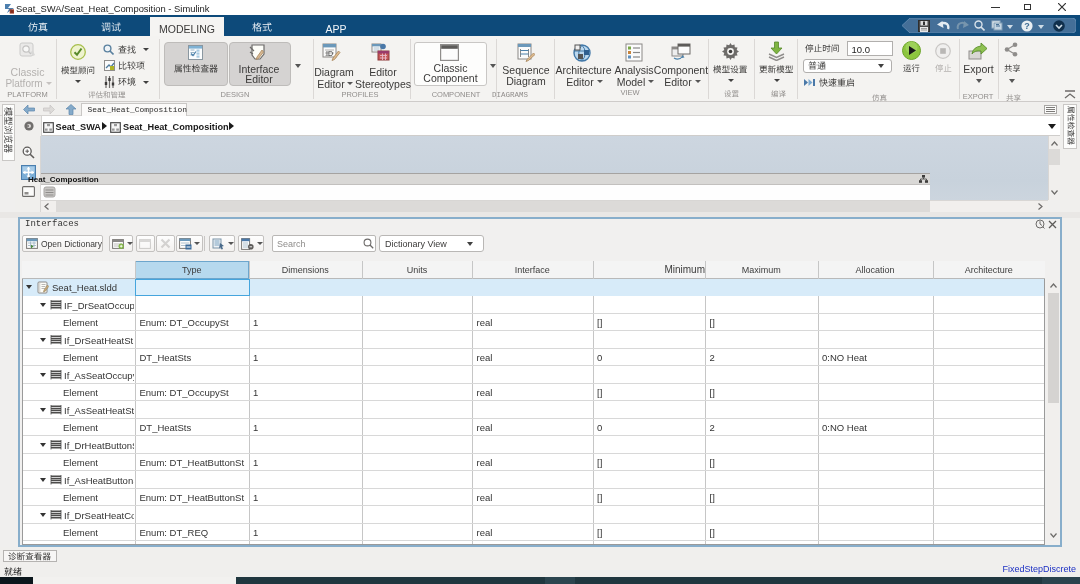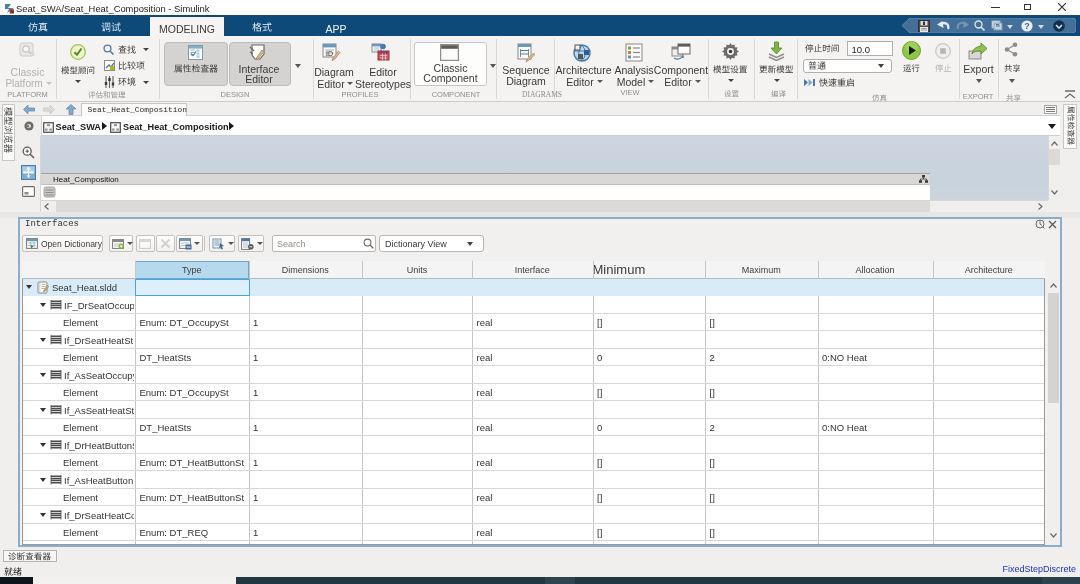--- a/index.html
+++ b/index.html
@@ -218,21 +218,21 @@
 <div style="position:absolute;top:90.5px;font-family:'Liberation Sans',sans-serif;font-size:7.5px;color:#908d8b;line-height:8.85px;white-space:pre;left:416px;width:80px;text-align:center;">COMPONENT</div>
 <svg style="position:absolute;left:517px;top:43px" width="18" height="19" viewBox="0 0 18 19">
     <rect x="1" y="1" width="13" height="15" fill="#fbfbfb" stroke="#8a8886"></rect>
     <rect x="1" y="1" width="13" height="3" fill="#6b98ba"></rect>
     <path d="M3.5 6 v8 M11.5 6 v8" stroke="#888" stroke-width="1"></path>
     <path d="M3.5 7.5 h8 M3.5 11 h8" stroke="#4a80aa" stroke-width="1"></path>
     <path d="M16.5 10 L10 16.5 L9 18.5 L11.5 17.5 L18 11.5 Z" fill="#e0bb8e" stroke="#a8885f" stroke-width="0.8"></path>
   </svg>
 <div style="position:absolute;top:63.5px;font-family:'Liberation Sans',sans-serif;font-size:10.5px;color:#3b3a39;line-height:12.39px;white-space:pre;left:496px;width:60px;text-align:center;">Sequence</div>
 <div style="position:absolute;top:75px;font-family:'Liberation Sans',sans-serif;font-size:10.5px;color:#3b3a39;line-height:12.39px;white-space:pre;left:496px;width:60px;text-align:center;">Diagram</div>
-<div style="position:absolute;top:90.5px;font-family:Liberation Serif, serif;font-size:7.5px;color:#908d8b;line-height:8.85px;white-space:pre;left:492px;width:70px;text-align:right;">DIAGRAMS</div>
+<div style="position:absolute;top:90.5px;font-family:Liberation Mono, monospace;font-size:7.5px;color:#908d8b;line-height:8.85px;white-space:pre;left:492px;width:70px;text-align:left;">DIAGRAMS</div>
 <svg style="position:absolute;left:572px;top:41.5px" width="21" height="21" viewBox="0 0 21 21">
     <circle cx="10" cy="11" r="8" fill="#bcd8ee" stroke="#4178a8" stroke-width="1.4"></circle>
     <path d="M2.5 9 h15 M10 3.2 a11 11 0 0 1 0 15.6 M10 3.2 a11 11 0 0 0 0 15.6" stroke="#4178a8" stroke-width="1" fill="none"></path>
     <rect x="3" y="3" width="5" height="5" fill="#f0f0f0" stroke="#555"></rect>
     <rect x="12" y="8" width="5" height="5" fill="#2f5f8f"></rect>
     <rect x="6" y="12" width="5" height="5" fill="#555"></rect>
   </svg>
 <div style="position:absolute;top:64px;font-family:'Liberation Sans',sans-serif;font-size:10.5px;color:#3b3a39;line-height:12.39px;white-space:pre;left:548.5px;width:70px;text-align:center;">Architecture</div>
 <div style="position:absolute;top:76px;font-family:'Liberation Sans',sans-serif;font-size:10.5px;color:#3b3a39;line-height:12.39px;white-space:pre;left:545px;width:70px;text-align:center;">Editor</div>
 <div style="position:absolute;left:597px;top:80px;width:0px;height:0px;border-left:3px solid transparent;border-right:3px solid transparent;border-top:3.5px solid #555;"></div>
@@ -459,21 +459,21 @@
     <svg width="39.0" height="9.0" viewBox="0 0 39.0 9.0" style="display:block" fill="#3b3a39">
       <path transform="translate(0.0,6.86) scale(0.007800,-0.007800)" d="M214 736H811V647H214ZM140 796V504C140 344 131 121 32 -36C51 -43 84 -62 98 -74C200 90 214 334 214 504V587H886V796ZM360 381H537V310H360ZM605 381H787V310H605ZM668 120 698 76 605 73V150H832V-12C832 -22 829 -26 817 -26C805 -27 768 -27 724 -25C731 -41 740 -62 743 -79C806 -79 847 -79 871 -70C896 -60 902 -45 902 -12V204H605V261H858V429H605V488C694 495 778 505 843 517L798 563C678 540 453 527 271 524C278 511 285 489 287 475C366 475 453 478 537 483V429H292V261H537V204H252V-81H321V150H537V71L361 65L365 8C463 12 596 19 729 26L755 -22L802 -4C784 32 746 91 713 134Z"></path>
       <path transform="translate(7.8,6.86) scale(0.007800,-0.007800)" d="M172 840V-79H247V840ZM80 650C73 569 55 459 28 392L87 372C113 445 131 560 137 642ZM254 656C283 601 313 528 323 483L379 512C368 554 337 625 307 679ZM334 27V-44H949V27H697V278H903V348H697V556H925V628H697V836H621V628H497C510 677 522 730 532 782L459 794C436 658 396 522 338 435C356 427 390 410 405 400C431 443 454 496 474 556H621V348H409V278H621V27Z"></path>
       <path transform="translate(15.6,6.86) scale(0.007800,-0.007800)" d="M468 530V465H807V530ZM397 355C425 279 453 179 461 113L523 131C514 195 486 294 456 370ZM591 383C609 307 626 208 631 142L694 153C688 218 670 315 650 391ZM179 840V650H49V580H172C145 448 89 293 33 211C45 193 63 160 71 138C111 200 149 300 179 404V-79H248V442C274 393 303 335 316 304L361 357C346 387 271 505 248 539V580H352V650H248V840ZM624 847C556 706 437 579 311 502C325 487 347 455 356 440C458 511 558 611 634 726C711 626 826 518 927 451C935 471 952 501 966 519C864 579 739 689 670 786L690 823ZM343 35V-32H938V35H754C806 129 866 265 908 373L842 391C807 284 744 131 690 35Z"></path>
       <path transform="translate(23.4,6.86) scale(0.007800,-0.007800)" d="M295 218H700V134H295ZM295 352H700V270H295ZM221 406V80H778V406ZM74 20V-48H930V20ZM460 840V713H57V647H379C293 552 159 466 36 424C52 410 74 382 85 364C221 418 369 523 460 642V437H534V643C626 527 776 423 914 372C925 391 947 420 964 434C838 473 702 556 615 647H944V713H534V840Z"></path>
       <path transform="translate(31.2,6.86) scale(0.007800,-0.007800)" d="M196 730H366V589H196ZM622 730H802V589H622ZM614 484C656 468 706 443 740 420H452C475 452 495 485 511 518L437 532V795H128V524H431C415 489 392 454 364 420H52V353H298C230 293 141 239 30 198C45 184 64 158 72 141L128 165V-80H198V-51H365V-74H437V229H246C305 267 355 309 396 353H582C624 307 679 264 739 229H555V-80H624V-51H802V-74H875V164L924 148C934 166 955 194 972 208C863 234 751 288 675 353H949V420H774L801 449C768 475 704 506 653 524ZM553 795V524H875V795ZM198 15V163H365V15ZM624 15V163H802V15Z"></path>
     </svg>
   </div>
 <div style="position:absolute;left:41px;top:136px;width:1007px;height:64px;background:linear-gradient(180deg,#cdd6e0 0%,#c8d2dc 70%,#ccd5de 100%);"></div>
 <div style="position:absolute;left:41px;top:173px;width:889px;height:11.5px;background:#d9d8d6;border-top:1px solid #a5a3a1;border-bottom:1px solid #c2c0be;"></div>
-<div style="position:absolute;top:174.5px;font-family:'Liberation Sans',sans-serif;font-size:8px;color:#141414;line-height:9.44px;white-space:pre;font-weight:normal;left:53px;">Heat_Composition</div>
+<div style="position:absolute;top:174.5px;font-family:'Liberation Sans',sans-serif;font-size:8px;color:#141414;line-height:9.44px;white-space:pre;font-weight:bold;left:28px;">Heat_Composition</div>
 <svg style="position:absolute;left:919px;top:175px" width="9" height="8" viewBox="0 0 9 8">
     <rect x="3" y="0" width="3" height="2.6" fill="#3d3c3b"></rect>
     <rect x="0" y="5.2" width="3" height="2.6" fill="#3d3c3b"></rect>
     <rect x="6" y="5.2" width="3" height="2.6" fill="#3d3c3b"></rect>
     <path d="M4.5 2.6 V4 M1.5 5.2 V4 H7.5 V5.2" stroke="#3d3c3b" stroke-width="0.8" fill="none"></path>
   </svg>
 <div style="position:absolute;left:41px;top:184.5px;width:889px;height:15.5px;background:#fefefe;"></div>
 <svg style="position:absolute;left:43px;top:186px" width="13" height="12" viewBox="0 0 13 12">
     <rect x="1" y="1" width="11" height="10" rx="2" fill="#c9c7c5" stroke="#a8a6a4"></rect>
     <path d="M2.5 4 h8 M2.5 6.5 h8 M2.5 9 h8" stroke="#8f8d8b" stroke-width="1"></path>
@@ -566,21 +566,21 @@
 <div style="position:absolute;left:379px;top:234.5px;width:105px;height:17.5px;background:#fff;border:1px solid #b9b7b5;border-radius:3px;"></div>
 <div style="position:absolute;top:238.5px;font-family:'Liberation Sans',sans-serif;font-size:9px;color:#3b3a39;line-height:10.62px;white-space:pre;left:385px;">Dictionary View</div>
 <div style="position:absolute;left:467px;top:241.5px;width:0px;height:0px;border-left:3.5px solid transparent;border-right:3.5px solid transparent;border-top:4px solid #404040;"></div>
 <div style="position:absolute;left:22px;top:261px;width:1023px;height:284px;background:#fff;border:1px solid #9a9a9a;"></div>
 <div style="position:absolute;left:22px;top:261px;width:1023px;height:17.5px;background:#f4f4f4;border-bottom:1px solid #b9b9b9;"></div>
 <div style="position:absolute;left:135px;top:261px;width:113.5px;height:17.5px;background:#b6d9ee;border:1px solid #6da6cc;"></div>
 <div style="position:absolute;top:265.2px;font-family:'Liberation Sans',sans-serif;font-size:9px;color:#3d3d3d;line-height:10.62px;white-space:pre;left:135px;width:113.5px;text-align:center;">Type</div>
 <div style="position:absolute;top:265.2px;font-family:'Liberation Sans',sans-serif;font-size:9px;color:#3d3d3d;line-height:10.62px;white-space:pre;left:248.5px;width:113.5px;text-align:center;">Dimensions</div>
 <div style="position:absolute;top:265.2px;font-family:'Liberation Sans',sans-serif;font-size:9px;color:#3d3d3d;line-height:10.62px;white-space:pre;left:362px;width:110px;text-align:center;">Units</div>
 <div style="position:absolute;top:265.2px;font-family:'Liberation Sans',sans-serif;font-size:9px;color:#3d3d3d;line-height:10.62px;white-space:pre;left:472px;width:120.5px;text-align:center;">Interface</div>
-<div style="position:absolute;top:265.2px;font-family:'Liberation Sans',sans-serif;font-size:13px;color:#3d3d3d;line-height:10.62px;white-space:pre;left:592.5px;width:112.5px;text-align:left;">Minimum</div>
+<div style="position:absolute;top:265.2px;font-family:'Liberation Sans',sans-serif;font-size:10px;color:#3d3d3d;line-height:10.62px;white-space:pre;left:592.5px;width:112.5px;text-align:right;">Minimum</div>
 <div style="position:absolute;top:265.2px;font-family:'Liberation Sans',sans-serif;font-size:9px;color:#3d3d3d;line-height:10.62px;white-space:pre;left:705px;width:112.5px;text-align:center;">Maximum</div>
 <div style="position:absolute;top:265.2px;font-family:'Liberation Sans',sans-serif;font-size:9px;color:#3d3d3d;line-height:10.62px;white-space:pre;left:817.5px;width:115px;text-align:center;">Allocation</div>
 <div style="position:absolute;top:265.2px;font-family:'Liberation Sans',sans-serif;font-size:9px;color:#3d3d3d;line-height:10.62px;white-space:pre;left:932.5px;width:112.5px;text-align:center;">Architecture</div>
 <div style="position:absolute;left:135px;top:261px;width:1px;height:283px;background:#c6c6c6;"></div>
 <div style="position:absolute;left:248.5px;top:261px;width:1px;height:283px;background:#c6c6c6;"></div>
 <div style="position:absolute;left:362px;top:261px;width:1px;height:283px;background:#c6c6c6;"></div>
 <div style="position:absolute;left:472px;top:261px;width:1px;height:283px;background:#c6c6c6;"></div>
 <div style="position:absolute;left:592.5px;top:261px;width:1px;height:283px;background:#c6c6c6;"></div>
 <div style="position:absolute;left:705px;top:261px;width:1px;height:283px;background:#c6c6c6;"></div>
 <div style="position:absolute;left:817.5px;top:261px;width:1px;height:283px;background:#c6c6c6;"></div>

